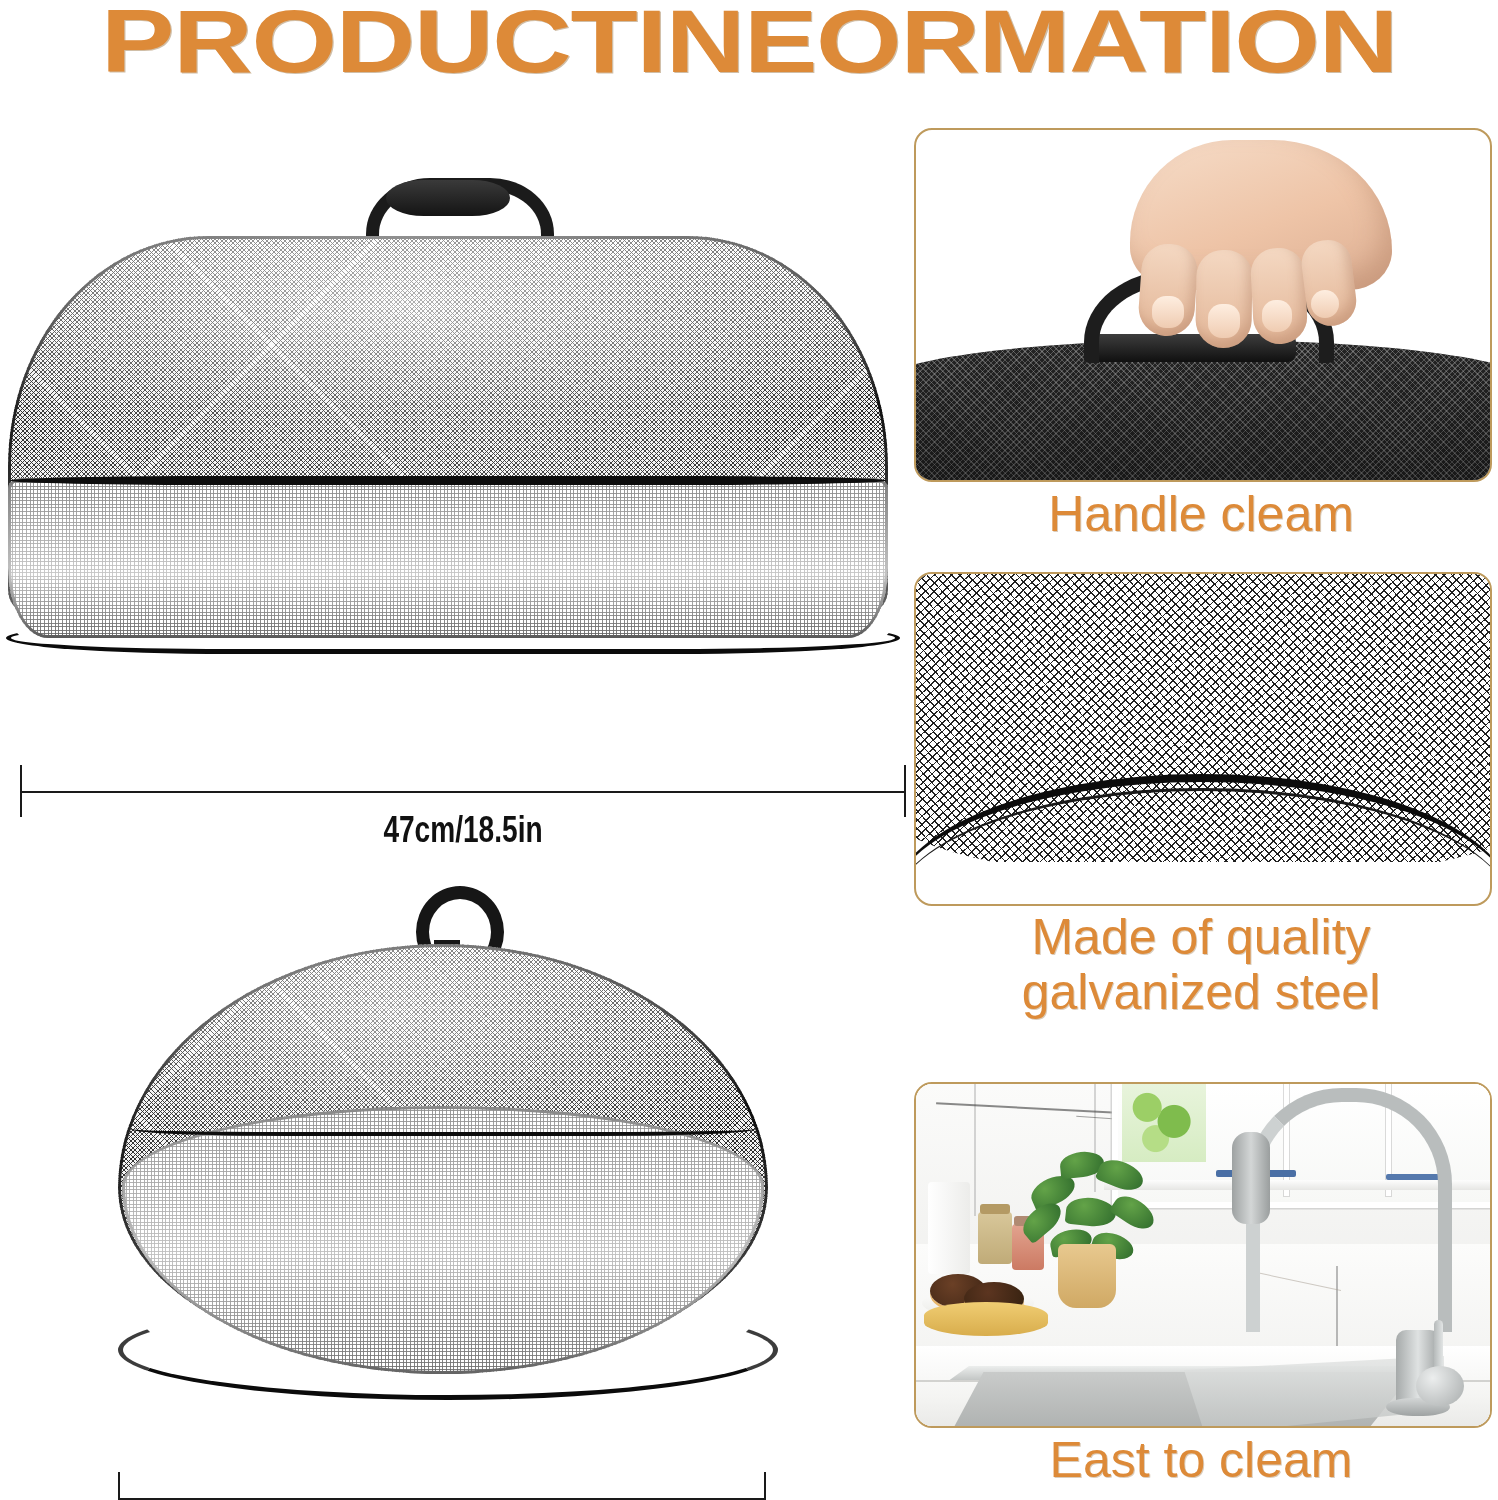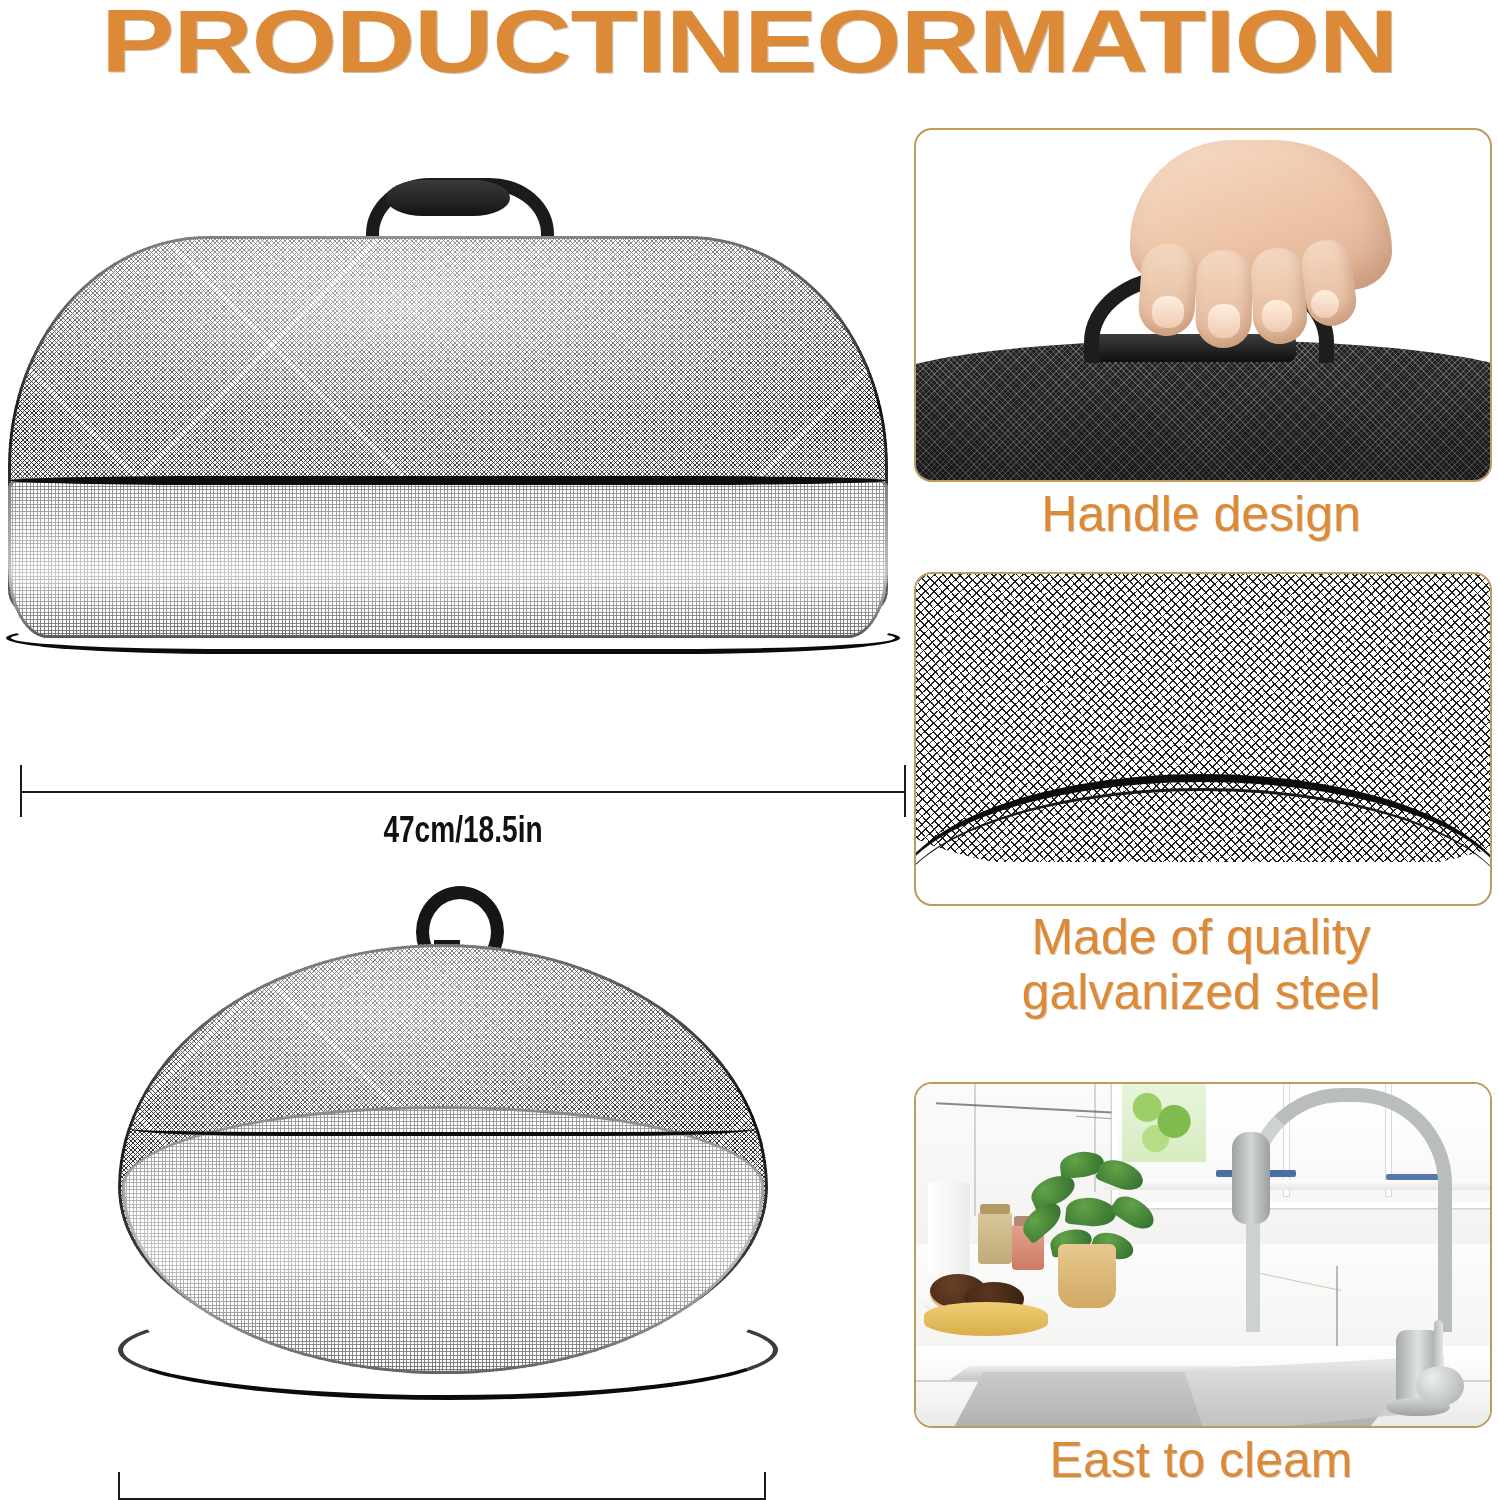--- a/index.html
+++ b/index.html
@@ -515,21 +515,21 @@
           <div class="fg fg1"></div>
           <div class="fg fg2"></div>
           <div class="fg fg3"></div>
           <div class="fg fg4"></div>
           <div class="nail n1"></div>
           <div class="nail n2"></div>
           <div class="nail n3"></div>
           <div class="nail n4"></div>
         </div>
       </div>
-      <div class="caption">Handle design</div>
+      <div class="caption">Handle cleam</div>
     </div>
 
     <div class="feature" id="feature-2">
       <div class="frame">
         <div class="f2-mesh">
           <div class="tex"></div>
         </div>
         <div class="f2-edge"></div>
         <div class="f2-edge2"></div>
       </div>

